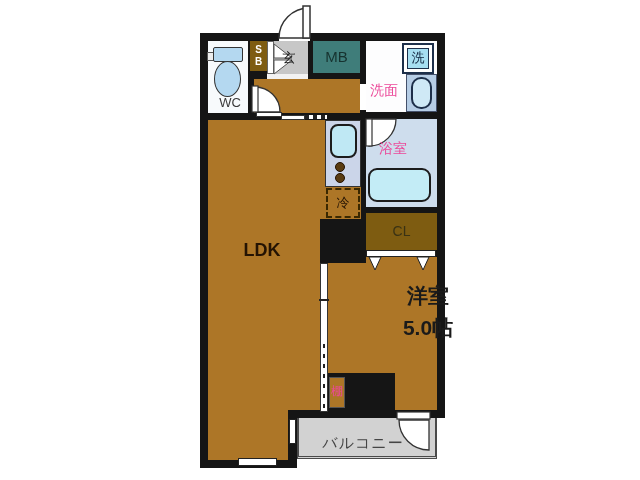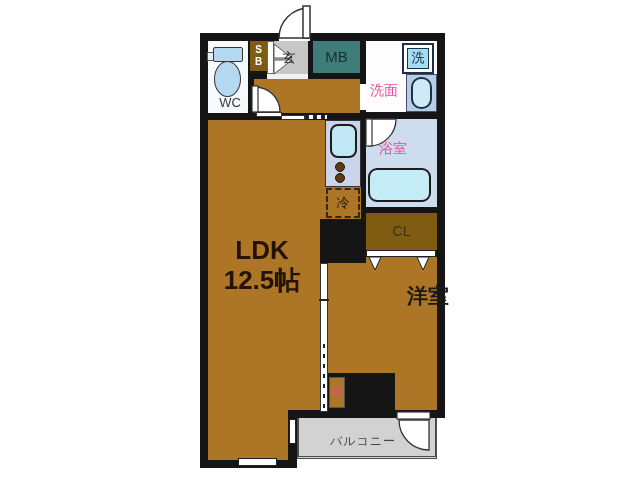--- a/index.html
+++ b/index.html
@@ -126,24 +126,24 @@
   <div class="lbl" style="left:362px;top:83px;width:44px;font-size:14px;">洗面</div>
 
   <div class="lbl" style="left:366px;top:141px;width:54px;font-size:14px;">浴室</div>
 
   <div class="lbl" style="left:366px;top:224px;width:71px;font-size:14px;color:#3a3214;">CL</div>
 
   <div class="lbl" style="left:325px;top:196px;width:36px;font-size:13px;color:#241303;">冷</div>
 
   <div class="lbl" style="left:329px;top:385px;width:16px;font-size:12px;">棚</div>
 
-  <div class="lbl" style="left:200px;top:235px;width:124px;font-size:26px;font-weight:bold;color:#241303;line-height:30px;">
+  <div class="lbl" style="left:200px;top:235px;width:124px;font-size:18px;font-weight:bold;color:#241303;line-height:30px;">
     <div>LDK</div>
-    <div>12.5帖</div>
   </div>
 
   <div class="lbl" style="left:328px;top:280px;width:104px;font-size:21px;font-weight:bold;color:#1a1a1a;line-height:32px;margin-left:48px;">
     <div>洋室</div>
+    <div>5.0帖</div>
   </div>
 
-  <div class="lbl" style="left:299px;top:435px;width:128px;font-size:12px;color:#454545;letter-spacing:1px;">バルコニー</div>
+  <div class="lbl" style="left:299px;top:435px;width:128px;font-size:15px;color:#454545;letter-spacing:1px;">バルコニー</div>
 
 </div>
 
 </body></html>

